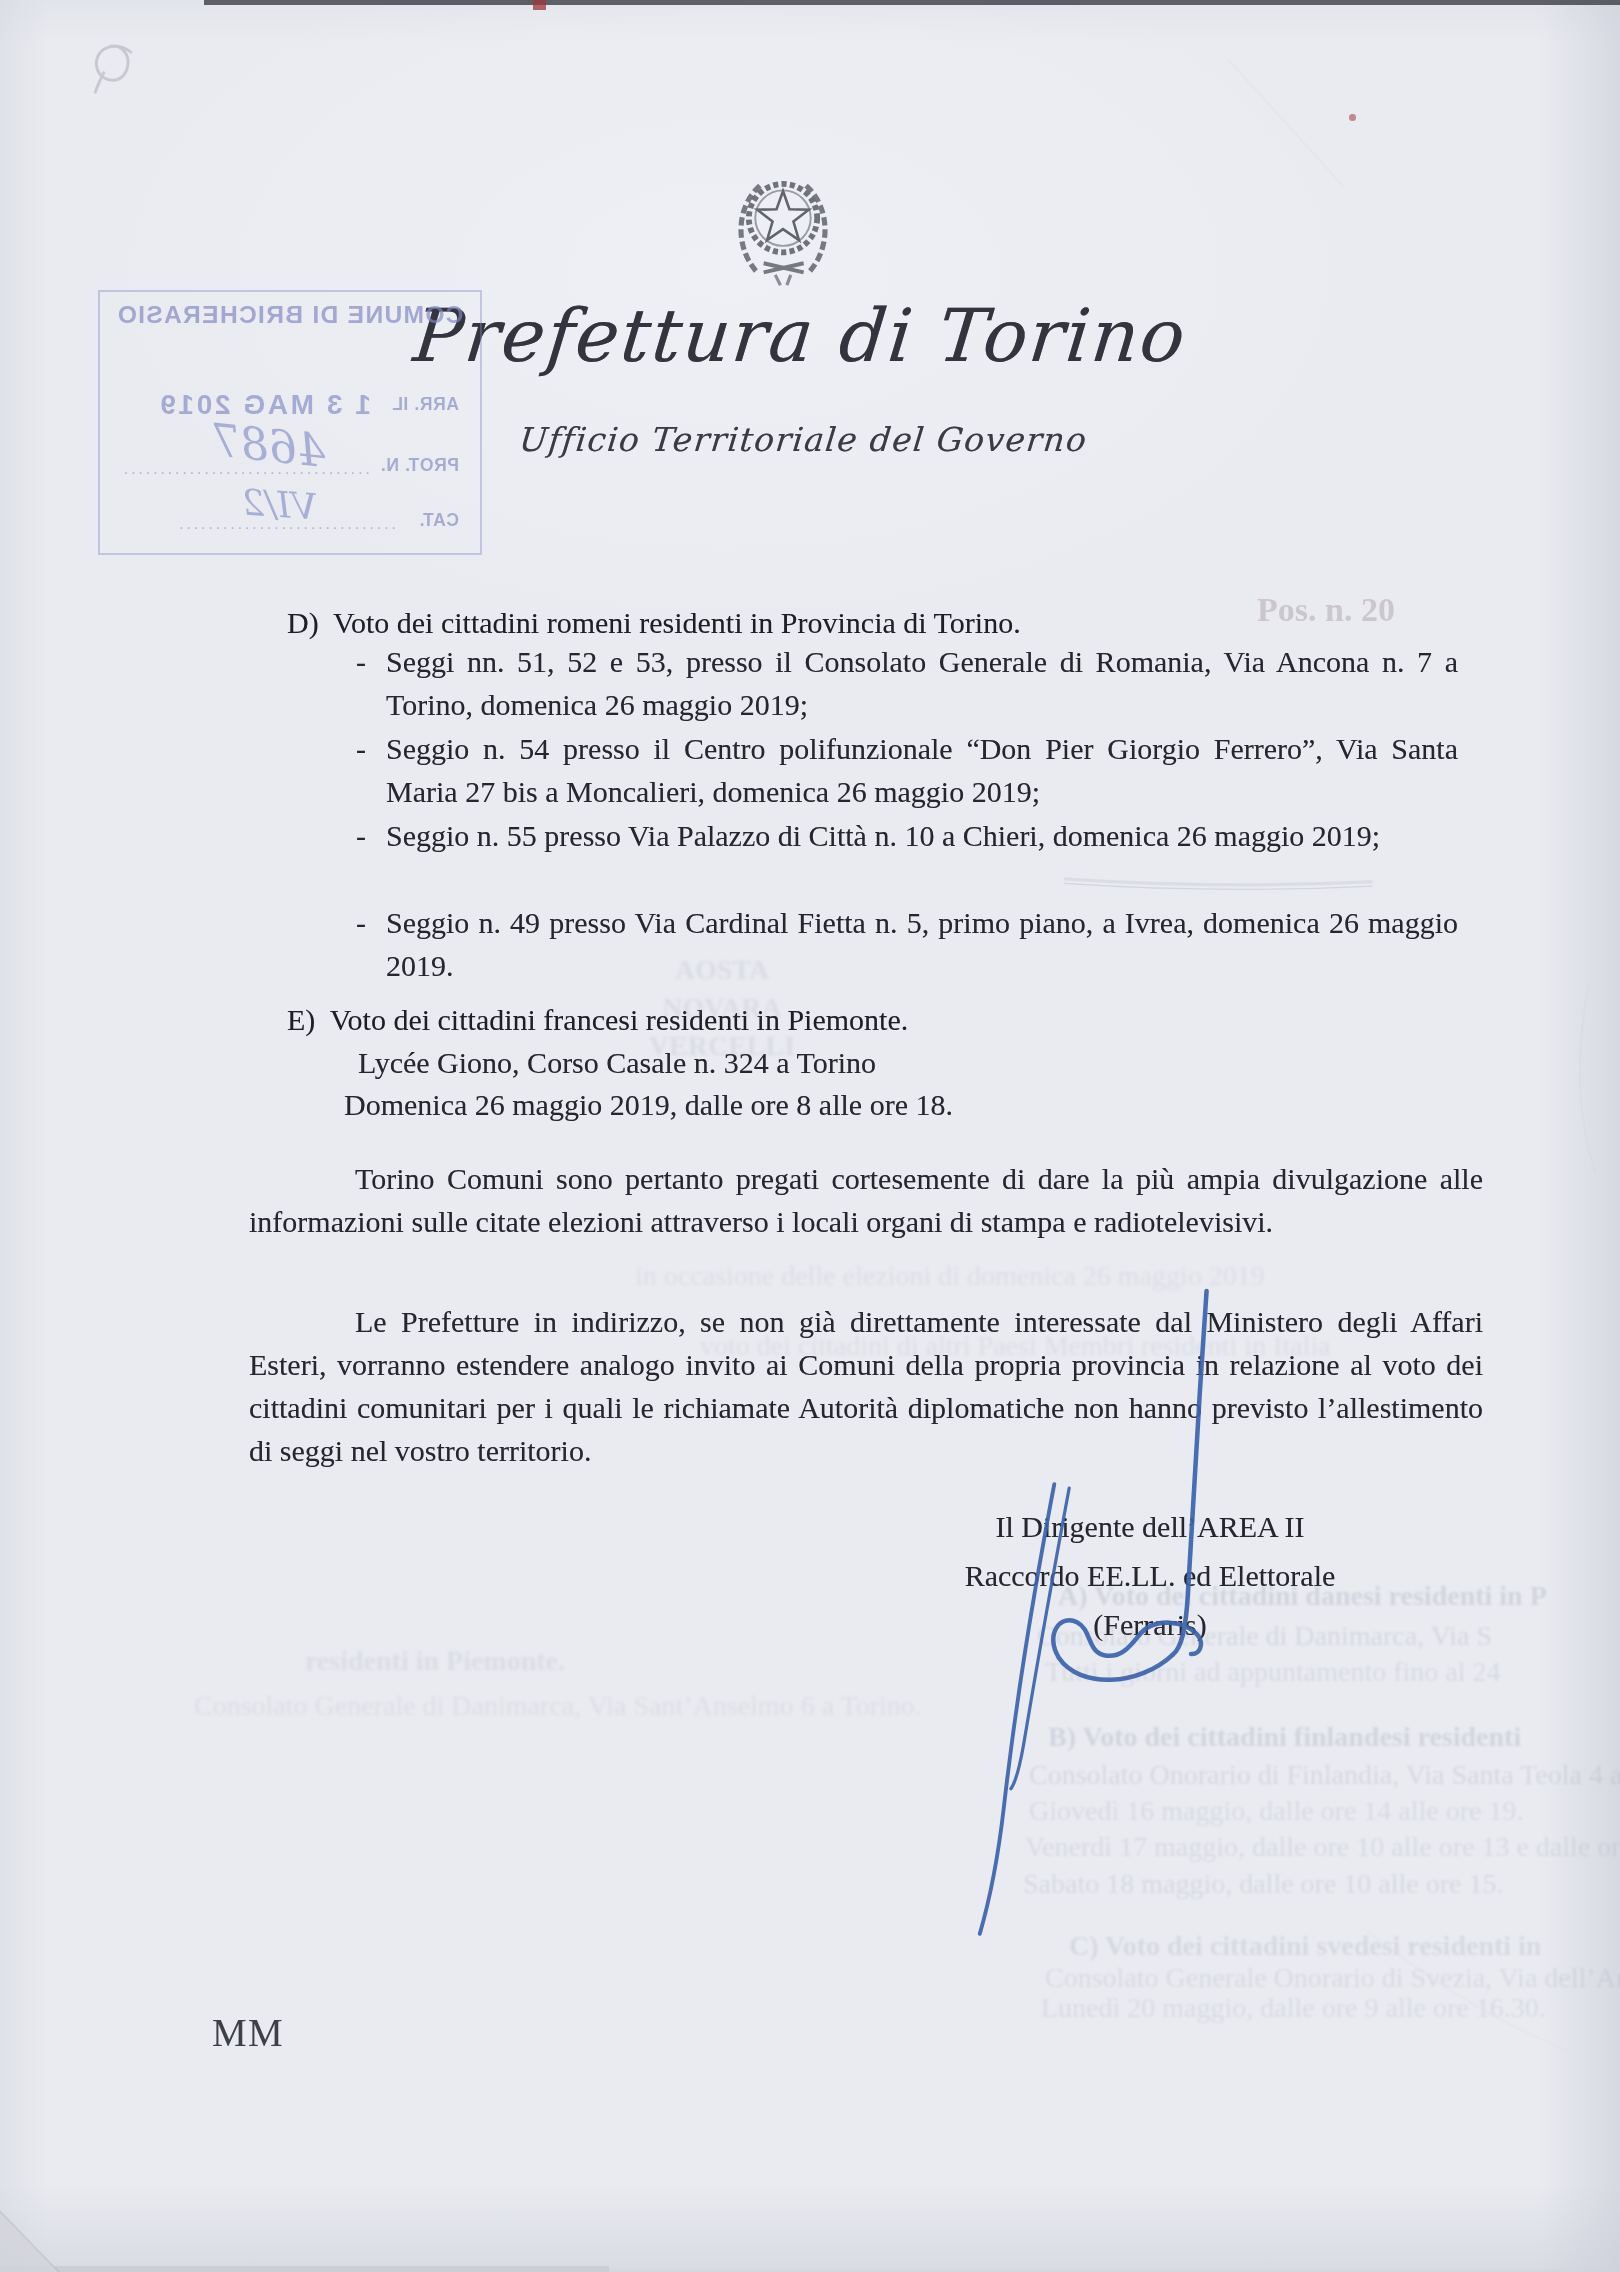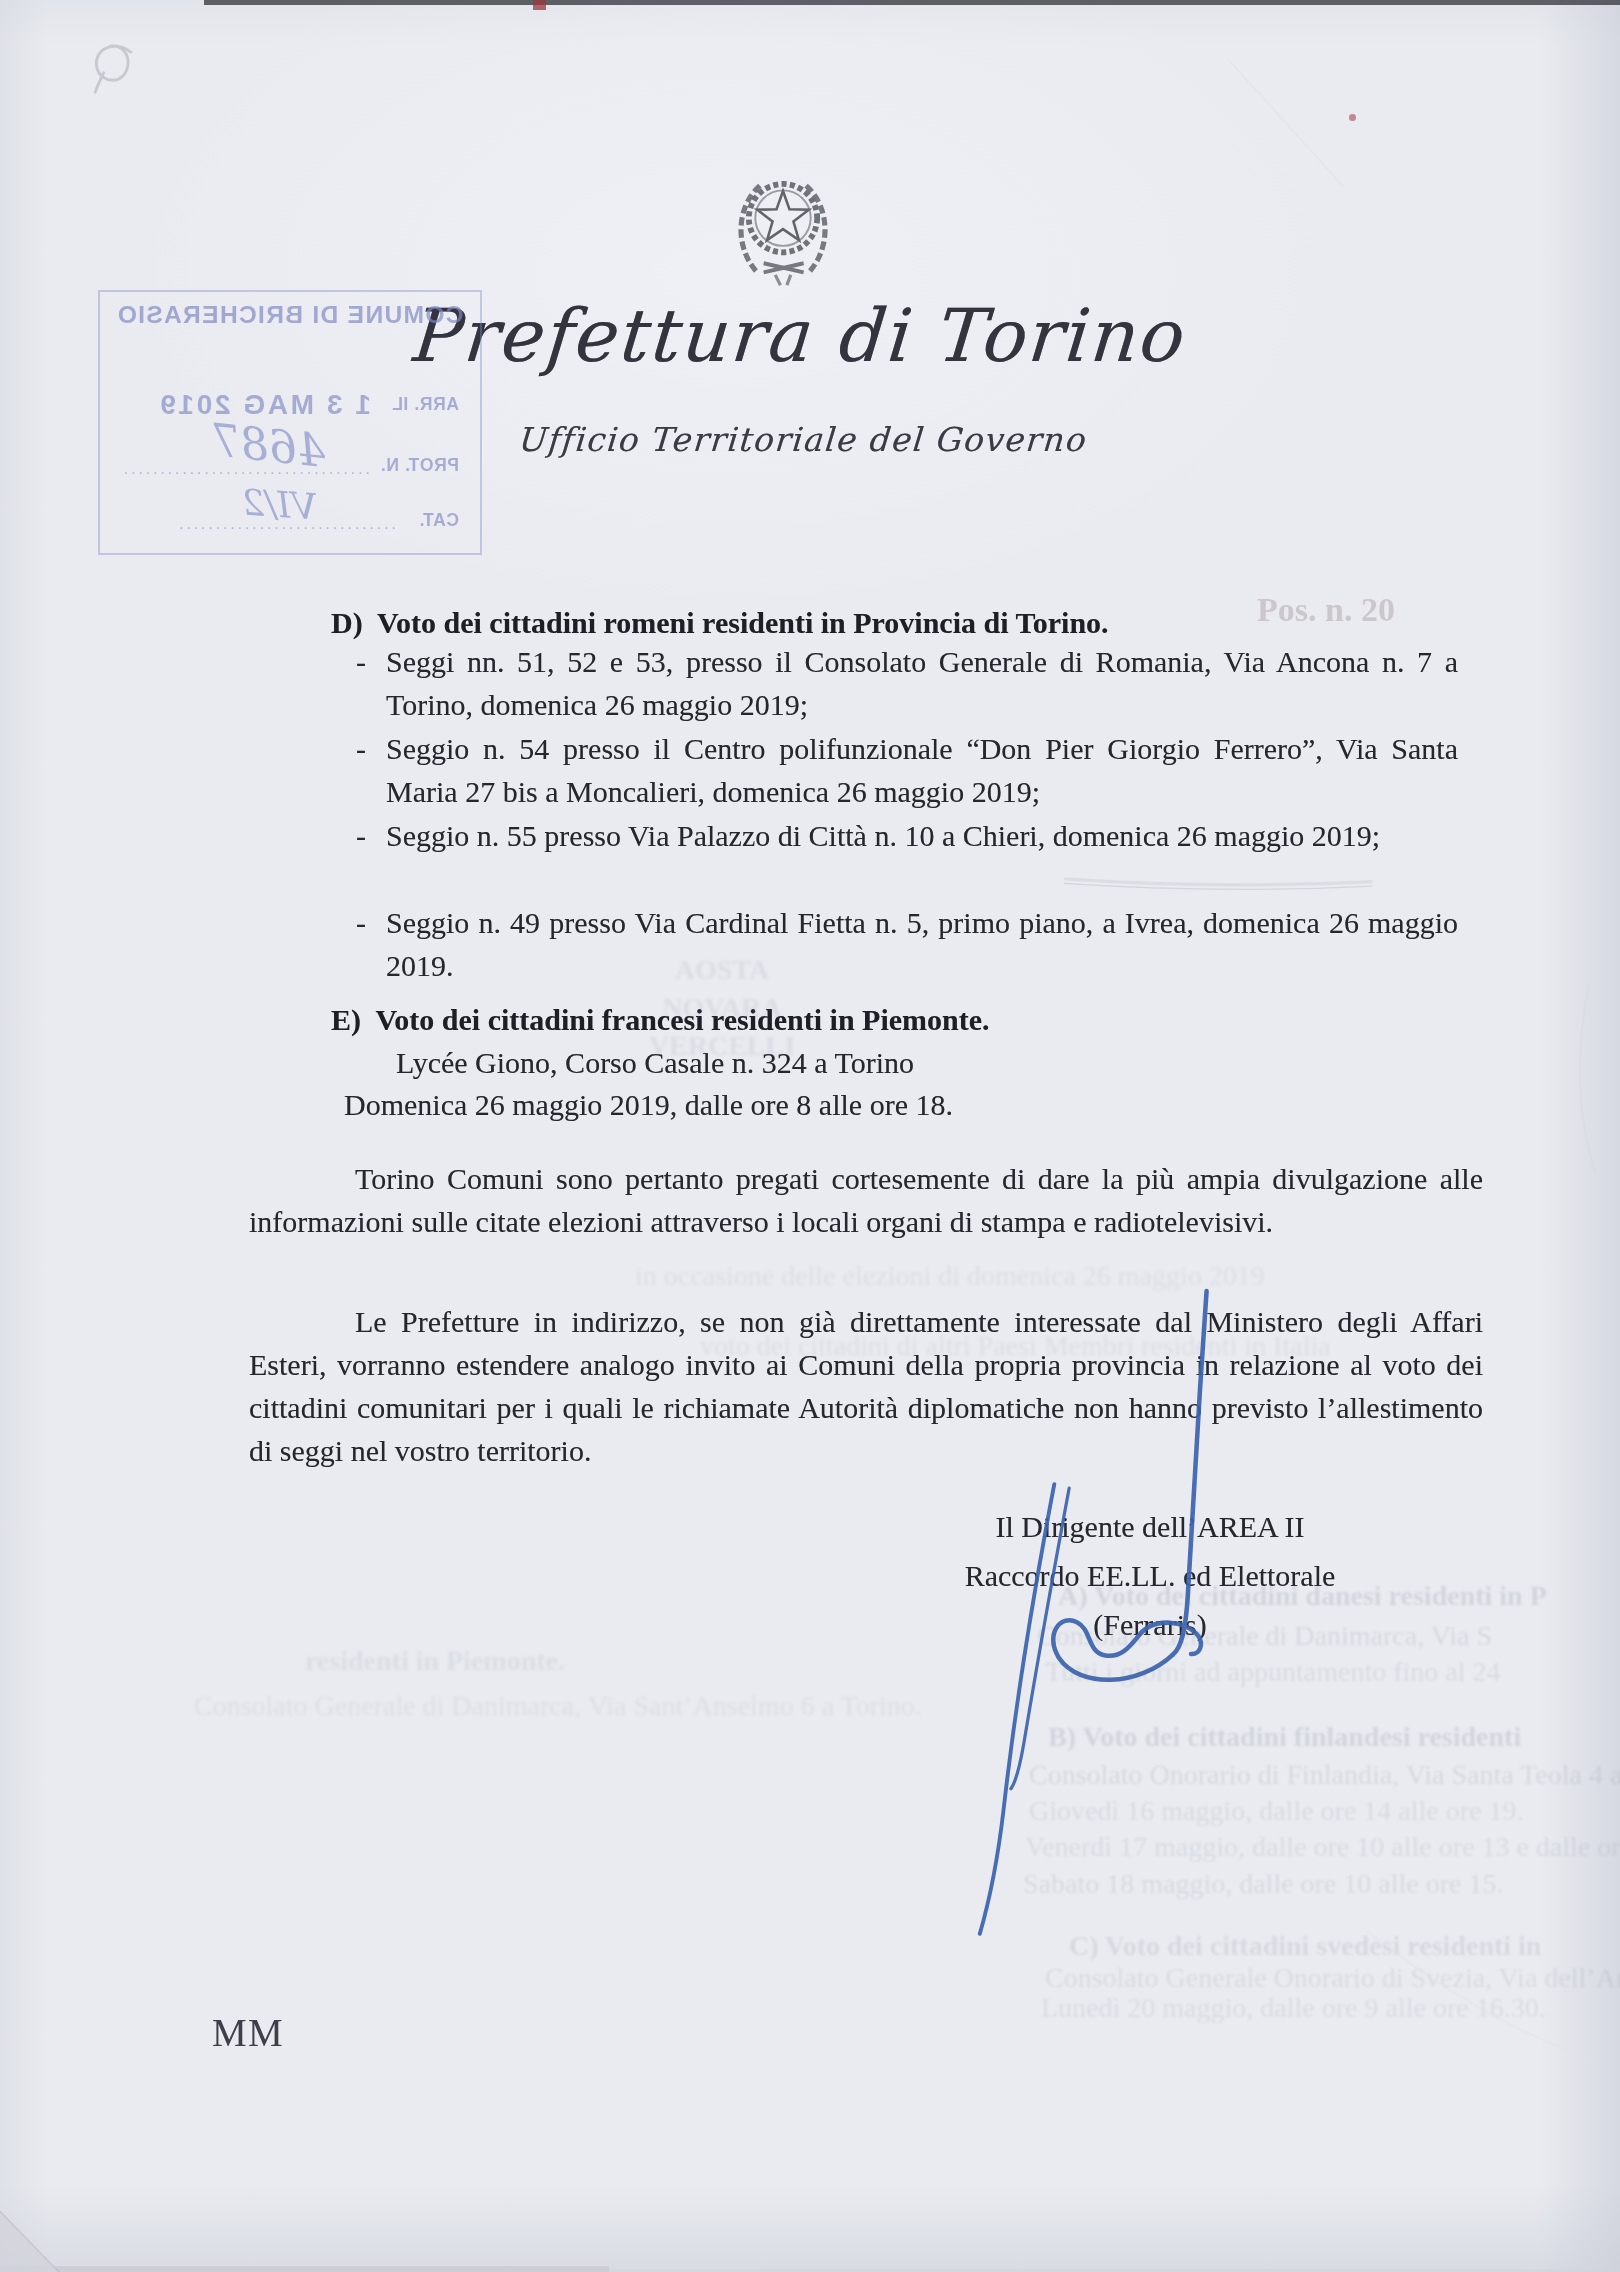--- a/index.html
+++ b/index.html
@@ -12,21 +12,21 @@
     position:absolute;inset:0;overflow:hidden;
     background:
       radial-gradient(1037px 583px at 45% 12%, #eef0f5 0%, rgba(238,240,245,0) 60%),
       linear-gradient(90deg, rgba(205,208,218,.35) 0%, rgba(205,208,218,0) 3%, rgba(205,208,218,0) 95%, rgba(196,199,211,.5) 100%),
       linear-gradient(180deg, rgba(213,216,225,.35) 0%, rgba(213,216,225,0) 2%, rgba(213,216,225,0) 96%, rgba(200,203,214,.5) 100%),
       #e9ebf0;
     color:#24252c;
   }
   .abs{position:absolute;}
   .txt{position:absolute;font-size:30px;line-height:43px;color:#26272e;text-shadow:0 0 0.6px rgba(38,39,46,.35);}
-  .bold{font-weight:bold;color:#1e1f26;margin-left:44px;}
+  .bold{font-weight:normal;color:#1e1f26;}
   .justify{text-align:justify;}
 
   
   .scan-edge-top{left:204px;top:0;width:1416px;height:4.5px;background:#3c3d44;opacity:.8;}
   .scan-edge-red{left:533px;top:0;width:13px;height:9.7px;background:#9e353c;opacity:.75;}
   .bottom-strip{left:0;top:2266px;width:609px;height:6.5px;background:#c6c8cf;opacity:.7;}
   .bottom-strip2{left:609px;top:2269px;width:1011px;height:3.9px;background:#d2d4db;opacity:.5;}
   .red-dot{left:1349px;top:114px;width:6.5px;height:6.5px;border-radius:50%;background:#a84a50;opacity:.6;}
 
   
@@ -71,21 +71,21 @@
   
   .pos-note{left:1257px;top:591px;font-size:34px;color:#a2929a;opacity:.4;filter:blur(0.5px);font-weight:bold;}
 
   
   .sec-d{left:287px;top:601px;width:1179px;}
   .sec-e{left:287px;top:998px;width:972px;}
   .bullet{left:356px;width:1102px;display:flex;}
   .bullet .dash{width:30px;flex:none;}
   .bullet .bt{flex:1;text-align:justify;}
   .b1{top:640px;} .b2{top:727px;} .b3{top:814px;} .b4{top:901px;}
-  .el1{left:358px;top:1041px;width:1102px;margin-left:38px;}
+  .el1{left:358px;top:1041px;width:1102px;}
   .el2{left:344px;top:1083px;width:1102px;}
   .para{left:249px;width:1234px;font-size:30px;text-indent:106px;}
   .p1{top:1157px;}
   .p2{top:1300px;}
   .sigblock{left:842px;top:1502px;width:616px;text-align:center;line-height:49px;}
   .initials{left:212px;top:2010px;font-size:39px;letter-spacing:1.3px;color:#3d3f49;}
 
   
   .ghost{position:absolute;font-size:28px;color:#7b8098;white-space:nowrap;filter:blur(1px);}
   .gbold{font-weight:bold;}

